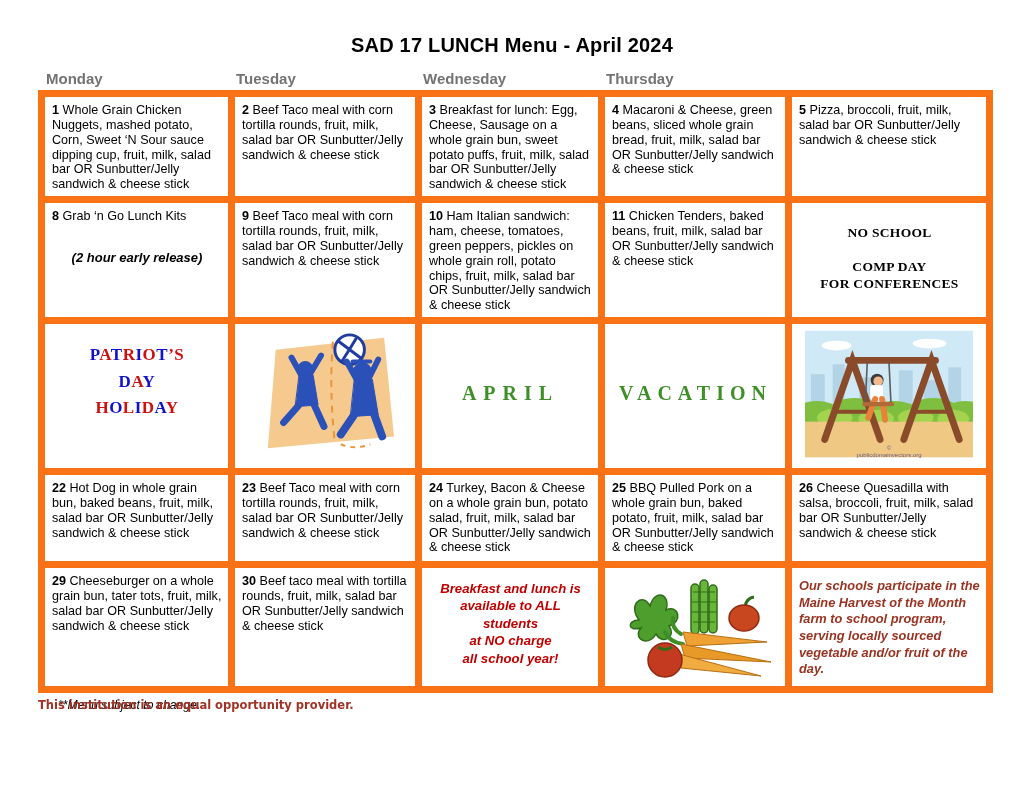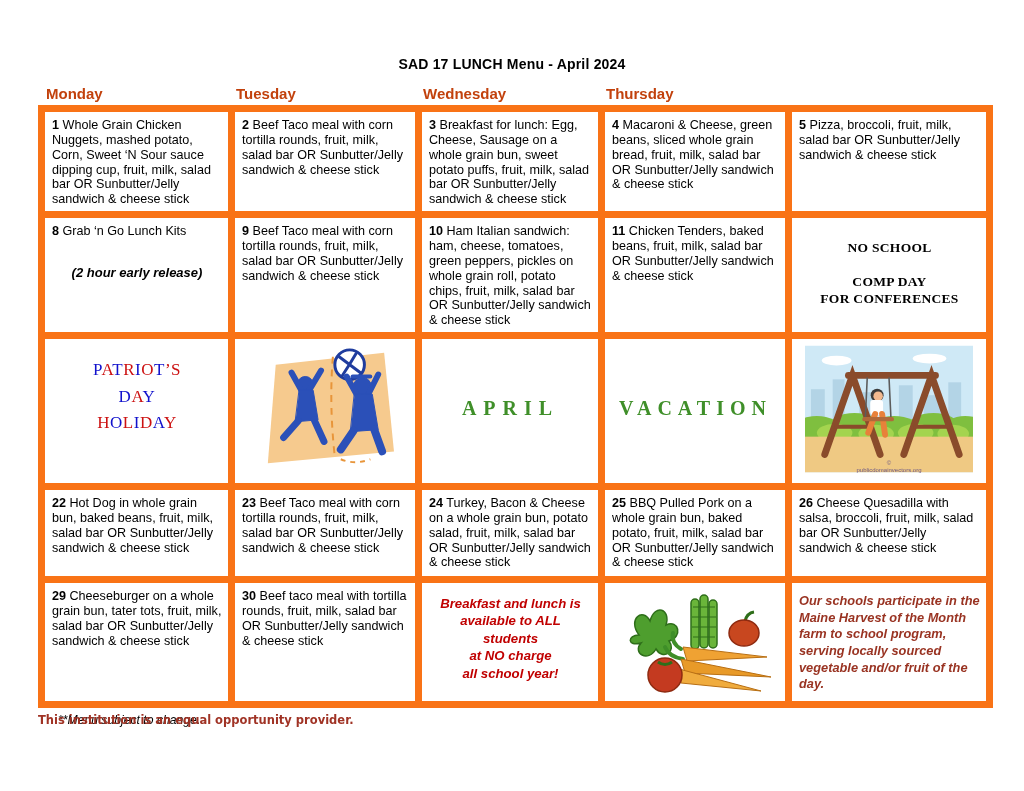--- a/index.html
+++ b/index.html
@@ -8,32 +8,31 @@
     position:relative;
     width:1024px; height:791px;
     background:#ffffff;
     font-family:"Liberation Sans", sans-serif;
     color:#000;
     overflow:hidden;
   }
   .title {
     padding-top:34px;
     text-align:center;
-    font-size:14px; font-weight:bold;
+    font-size:20px; font-weight:bold;
     letter-spacing:.2px;
-    margin-top:22px;
   }
   .day-row {
     display:flex;
     margin:13px 0 0 38px;
     width:948px;
   }
   .day-row .day {
     font-weight:bold; font-size:15px;
-    color:#c2410c;
+    color:#737373;
     padding-left:8px;
   }
   .c1{width:190px;} .c2{width:187px;} .c3{width:183px;} .c4{width:187px;} .c5{width:201px;}
 
   table.cal {
     margin-left:38px; width:948px;
     border-collapse:collapse; table-layout:fixed;
     border:2px solid #8a8a8a;
     margin-top:3px;
   }
@@ -55,21 +54,21 @@
   }
   .no-school {
     font-family:"Liberation Serif", serif;
     font-weight:bold; font-size:13.5px;
     color:#000000; text-align:center;
     padding-top:16px; line-height:1.25;
     letter-spacing:.3px;
   }
   .patriots {
     font-family:"Liberation Serif", serif;
-    font-weight:normal; font-size:17px;
+    font-weight:bold; font-size:17px;
     text-align:center; padding-top:12px; line-height:1.55;
     letter-spacing:.5px;
   }
   .big-green-word {
     font-family:"Liberation Serif", serif;
     font-weight:bold; font-size:20px;
     color:#3F8F29; text-align:center;
     letter-spacing:7px; padding-top:52px;
     white-space:nowrap;
   }

